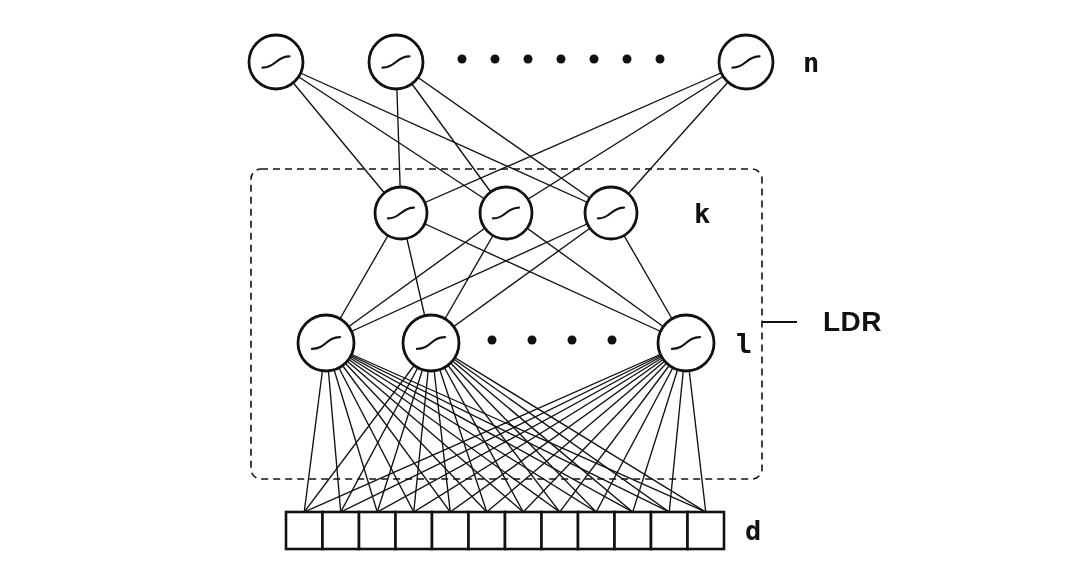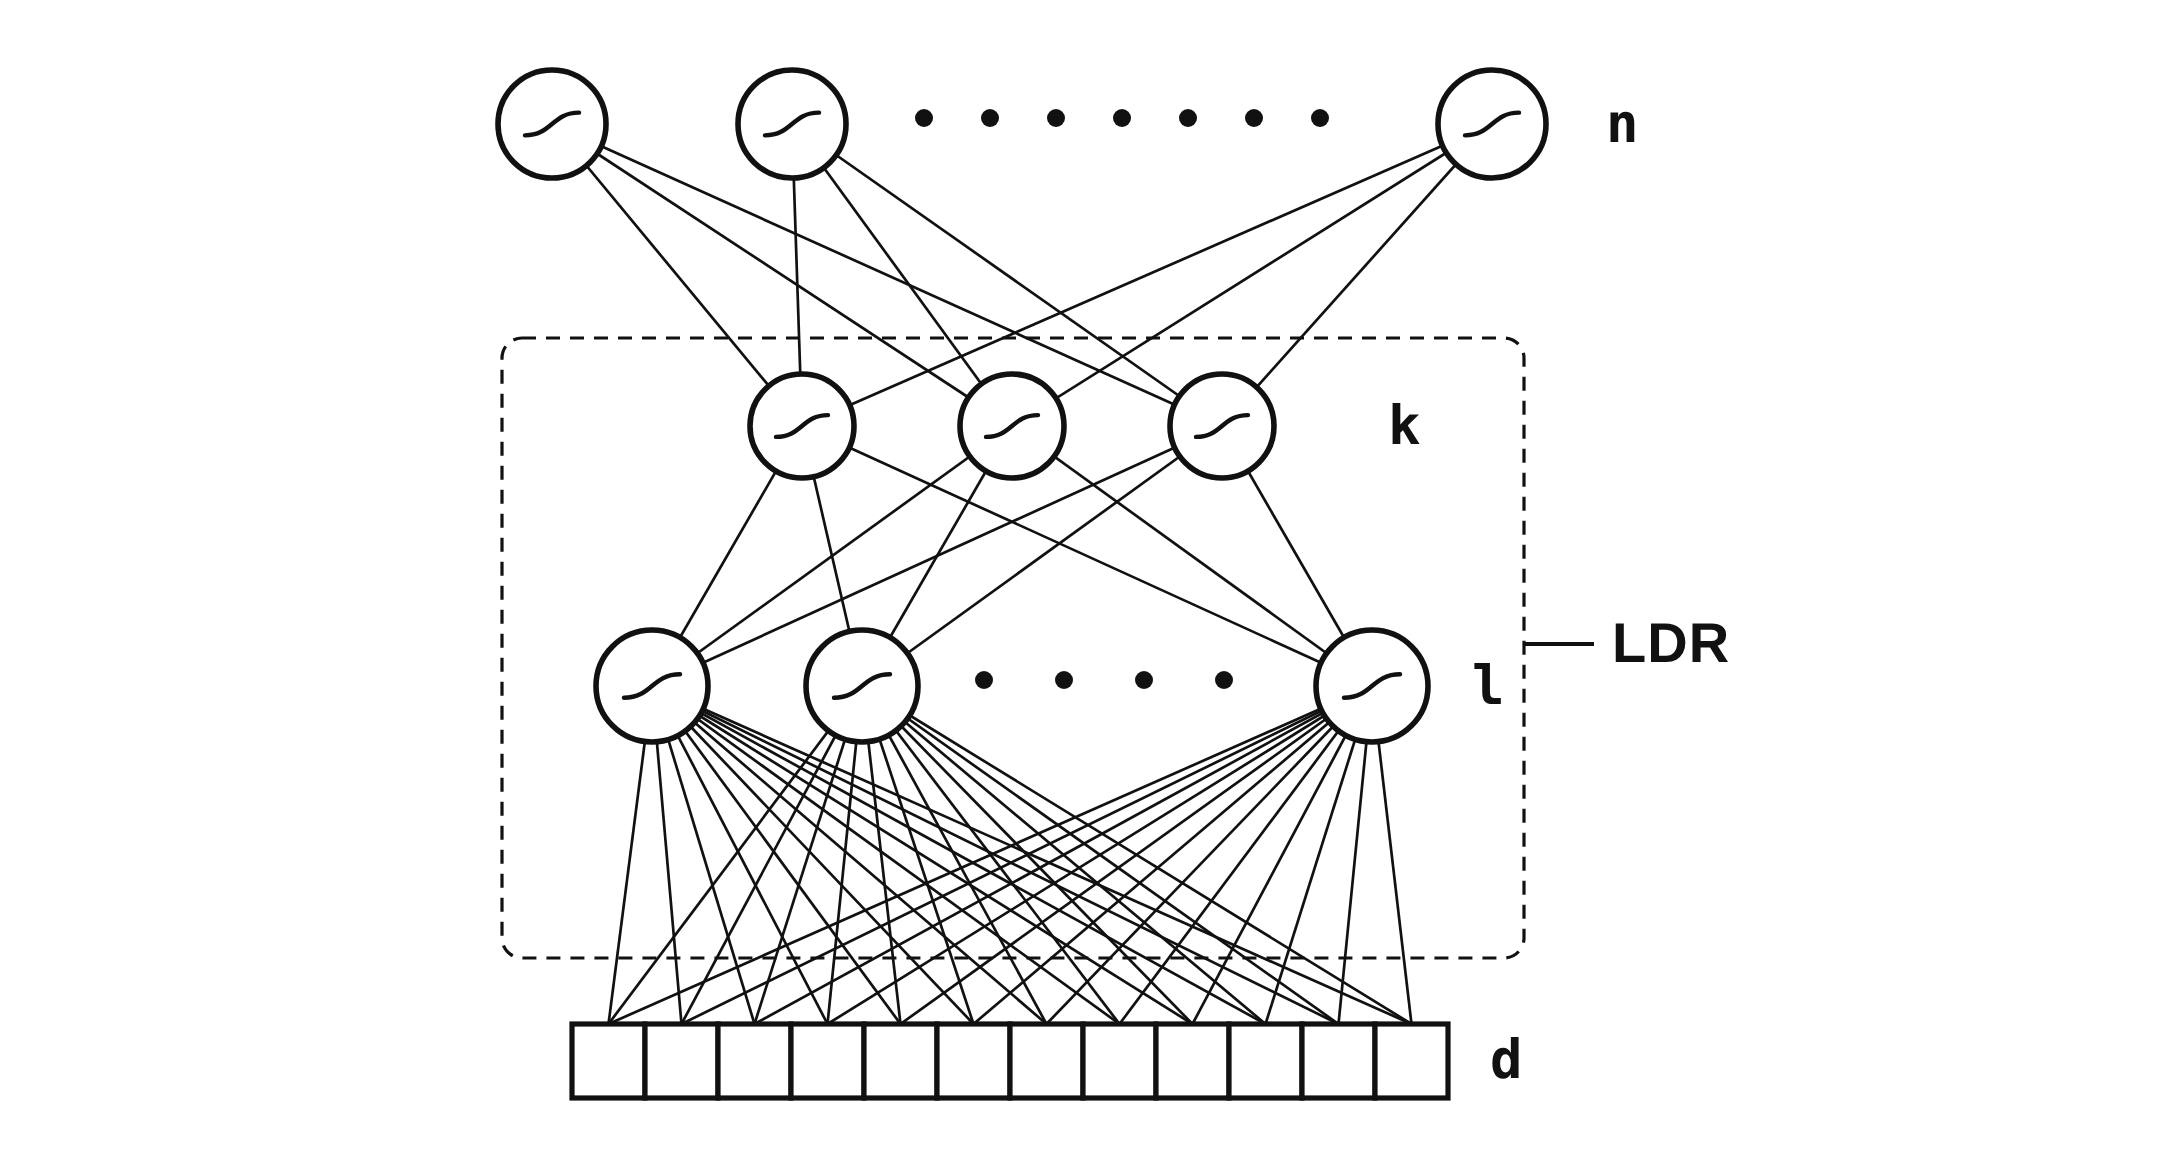--- a/index.html
+++ b/index.html
@@ -31,20 +31,21 @@
   }
   .box-label {
     position: absolute;
     font-family: "Liberation Sans", "DejaVu Sans", sans-serif;
     font-weight: 700;
     font-size: 28px;
     line-height: 1;
     color: #111111;
     letter-spacing: 0.5px;
     user-select: none;
+    margin-left: 17px;
   }
 </style>
 </head>
 <body>
 
 <div class="stage">
   <svg id="diagram-svg" width="1080" height="586" viewBox="0 0 1080 586">
       <rect x="251" y="169" width="511" height="310" rx="10" ry="10" fill="none" stroke="#111111" stroke-width="1.6" stroke-dasharray="7 5"></rect>
       <line x1="276" y1="62" x2="401" y2="213" stroke="#111111" stroke-width="1.35"></line>
       <line x1="276" y1="62" x2="506" y2="213" stroke="#111111" stroke-width="1.35"></line>

